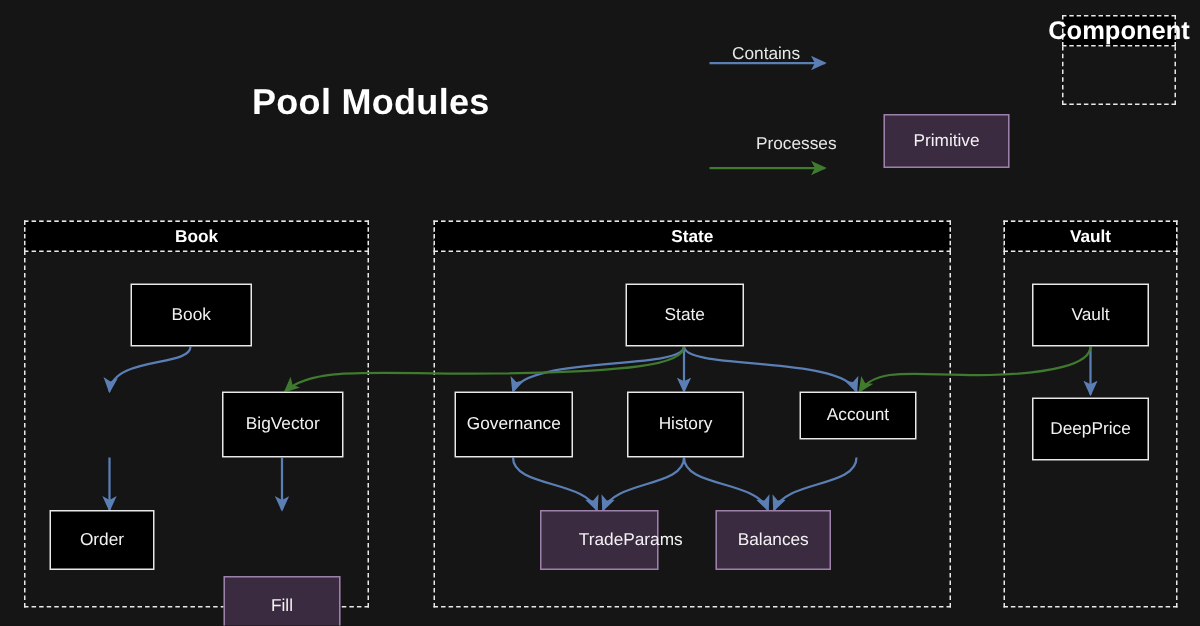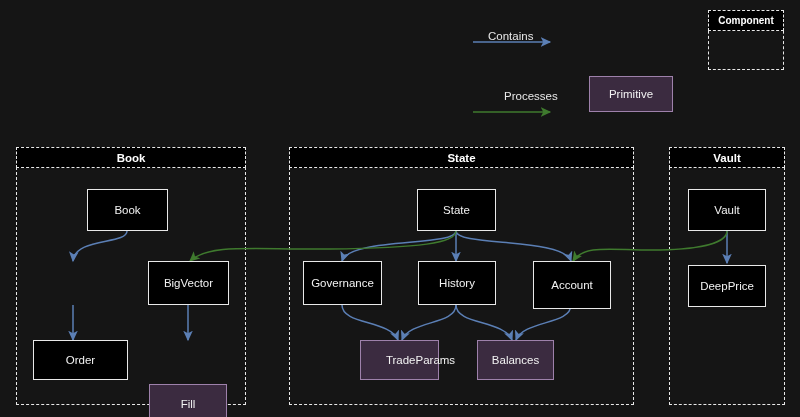--- a/index.html
+++ b/index.html
@@ -23,31 +23,32 @@
   
   .cluster{position:absolute;box-sizing:border-box;border:1.6px dashed #e9e9e9;
            background:transparent;}
   .cluster-label{position:absolute;box-sizing:border-box;background:#000000;
                  border:1.6px dashed #e9e9e9;display:flex;align-items:center;
                  justify-content:center;font-size:11.5px;font-weight:bold;color:#ffffff;
                  white-space:nowrap;}
   .comp-legend{position:absolute;box-sizing:border-box;border:1.6px dashed #e9e9e9;}
   .comp-legend-label{position:absolute;box-sizing:border-box;background:#000000;
                  border:1.6px dashed #e9e9e9;display:flex;align-items:center;
-                 justify-content:center;font-size:10px;font-weight:bold;color:#ffffff;
+                 justify-content:center;font-size:17px;font-weight:bold;color:#ffffff;
                  white-space:nowrap;}
 
   svg.edges{position:absolute;left:0;top:0;width:800px;height:417px;
             pointer-events:none;overflow:visible;}
 </style>
 </head>
 <body>
 
 <div id="stage">
 
+  <div class="title">Pool Modules</div>
 
   <div class="leg-label" style="left:488px;top:30px;">Contains</div>
   <div class="leg-label" style="left:504px;top:90px;">Processes</div>
 
   <div class="node primitive" style="left:589px;top:76px;width:84px;height:36px;">
     <span>Primitive</span>
   </div>
 
   <div class="comp-legend" style="left:708px;top:10px;width:76px;height:60px;"></div>
   <div class="comp-legend-label" style="left:708px;top:10px;width:76px;height:21px;">
@@ -116,37 +117,37 @@
     <line x1="473" y1="42" x2="550" y2="42" stroke="#5b7fb5" stroke-width="1.5" marker-end="url(#ah-blue)"></line>
     <line x1="473" y1="112" x2="550" y2="112" stroke="#3f7a2e" stroke-width="1.5" marker-end="url(#ah-green)"></line>
   </svg>
 
   <div class="node module" style="left:87px;top:189px;width:81px;height:42px;">
     <span>Book</span>
   </div>
   <div class="node module" style="left:148px;top:261px;width:81px;height:44px;">
     <span>BigVector</span>
   </div>
-  <div class="node module" style="left:33px;top:340px;width:95px;height:40px;">
+  <div class="node module" style="left:33px;top:340px;width:70px;height:40px;">
     <span>Order</span>
   </div>
   <div class="node primitive" style="left:149px;top:340px;width:78px;height:40px;margin-top:44px;">
     <span>Fill</span>
   </div>
 
   <div class="node module" style="left:417px;top:189px;width:79px;height:42px;">
     <span>State</span>
   </div>
   <div class="node module" style="left:303px;top:261px;width:79px;height:44px;">
     <span>Governance</span>
   </div>
   <div class="node module" style="left:418px;top:261px;width:78px;height:44px;">
     <span>History</span>
   </div>
-  <div class="node module" style="left:533px;top:261px;width:78px;height:48px;">
+  <div class="node module" style="left:533px;top:261px;width:78px;height:32px;">
     <span>Account</span>
   </div>
   <div class="node primitive" style="left:360px;top:340px;width:79px;height:40px;padding-left:42px;">
     <span>TradeParams</span>
   </div>
   <div class="node primitive" style="left:477px;top:340px;width:77px;height:40px;">
     <span>Balances</span>
   </div>
 
   <div class="node module" style="left:688px;top:189px;width:78px;height:42px;">

